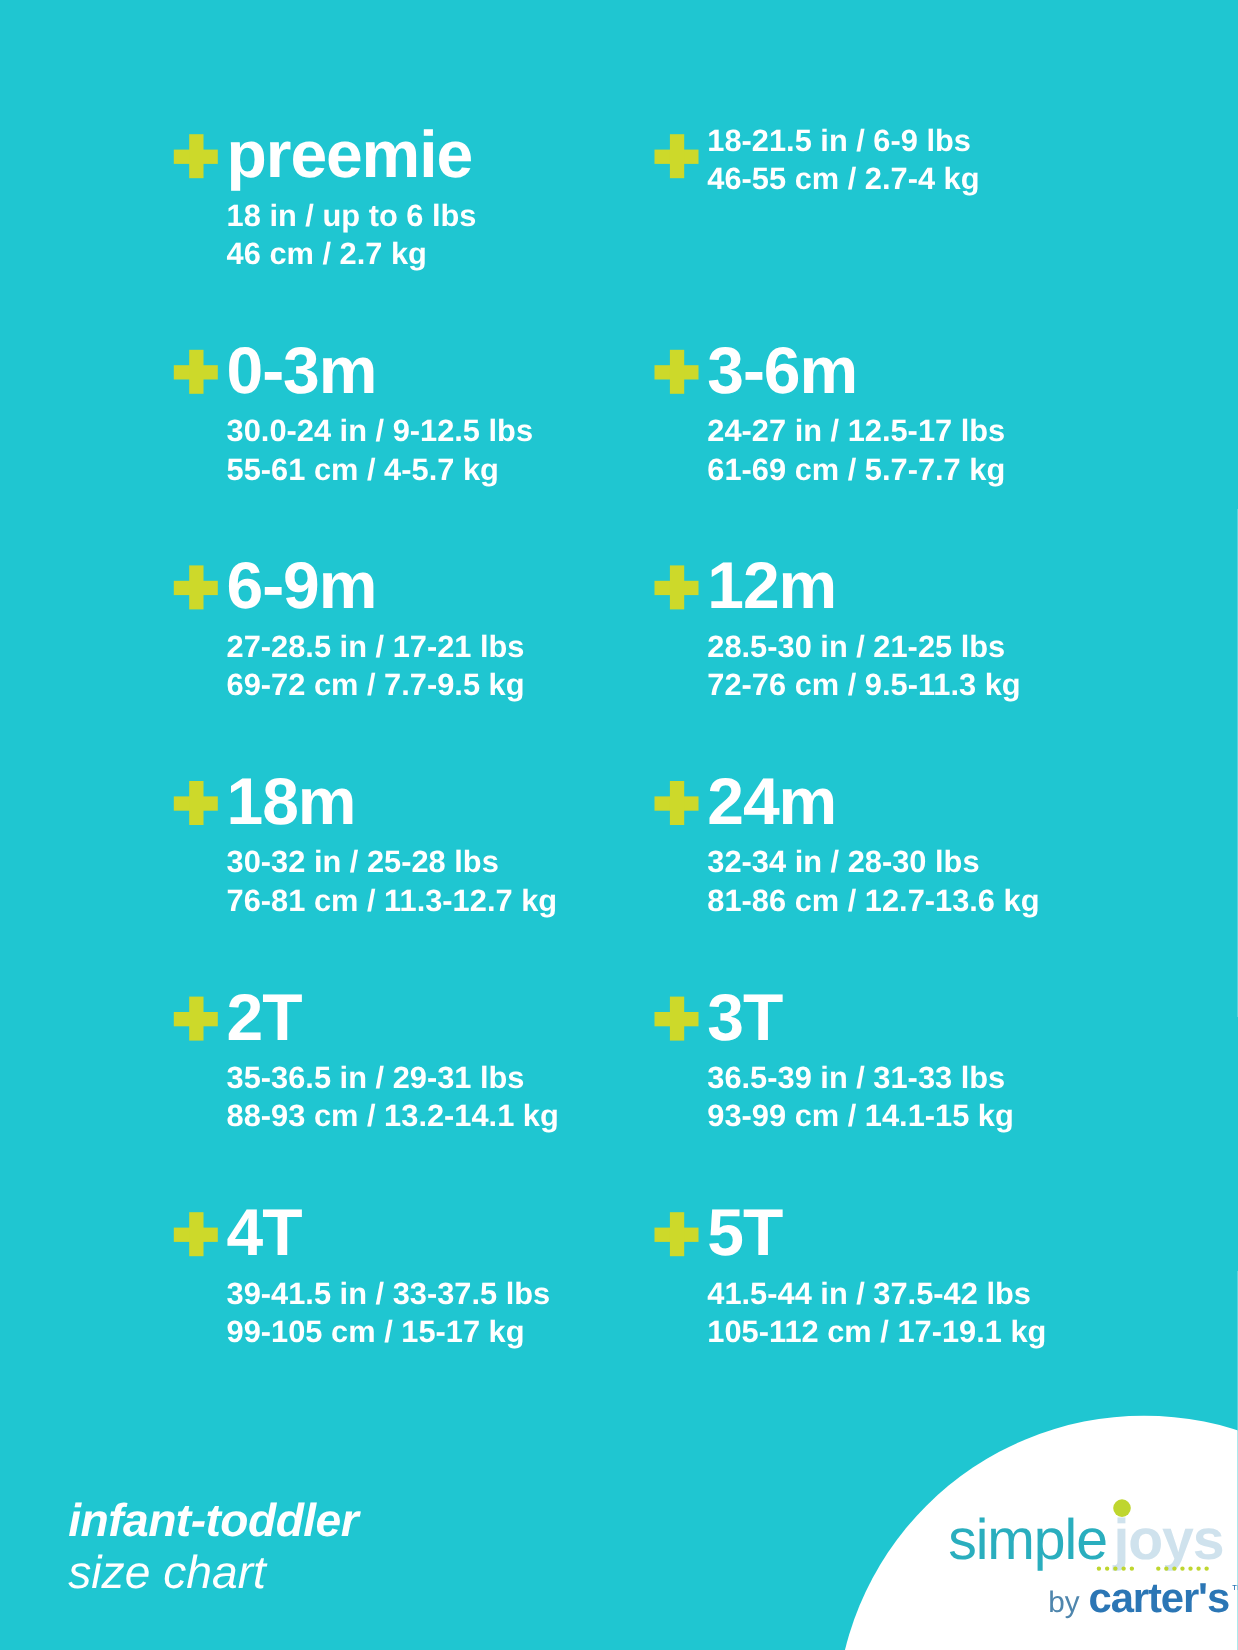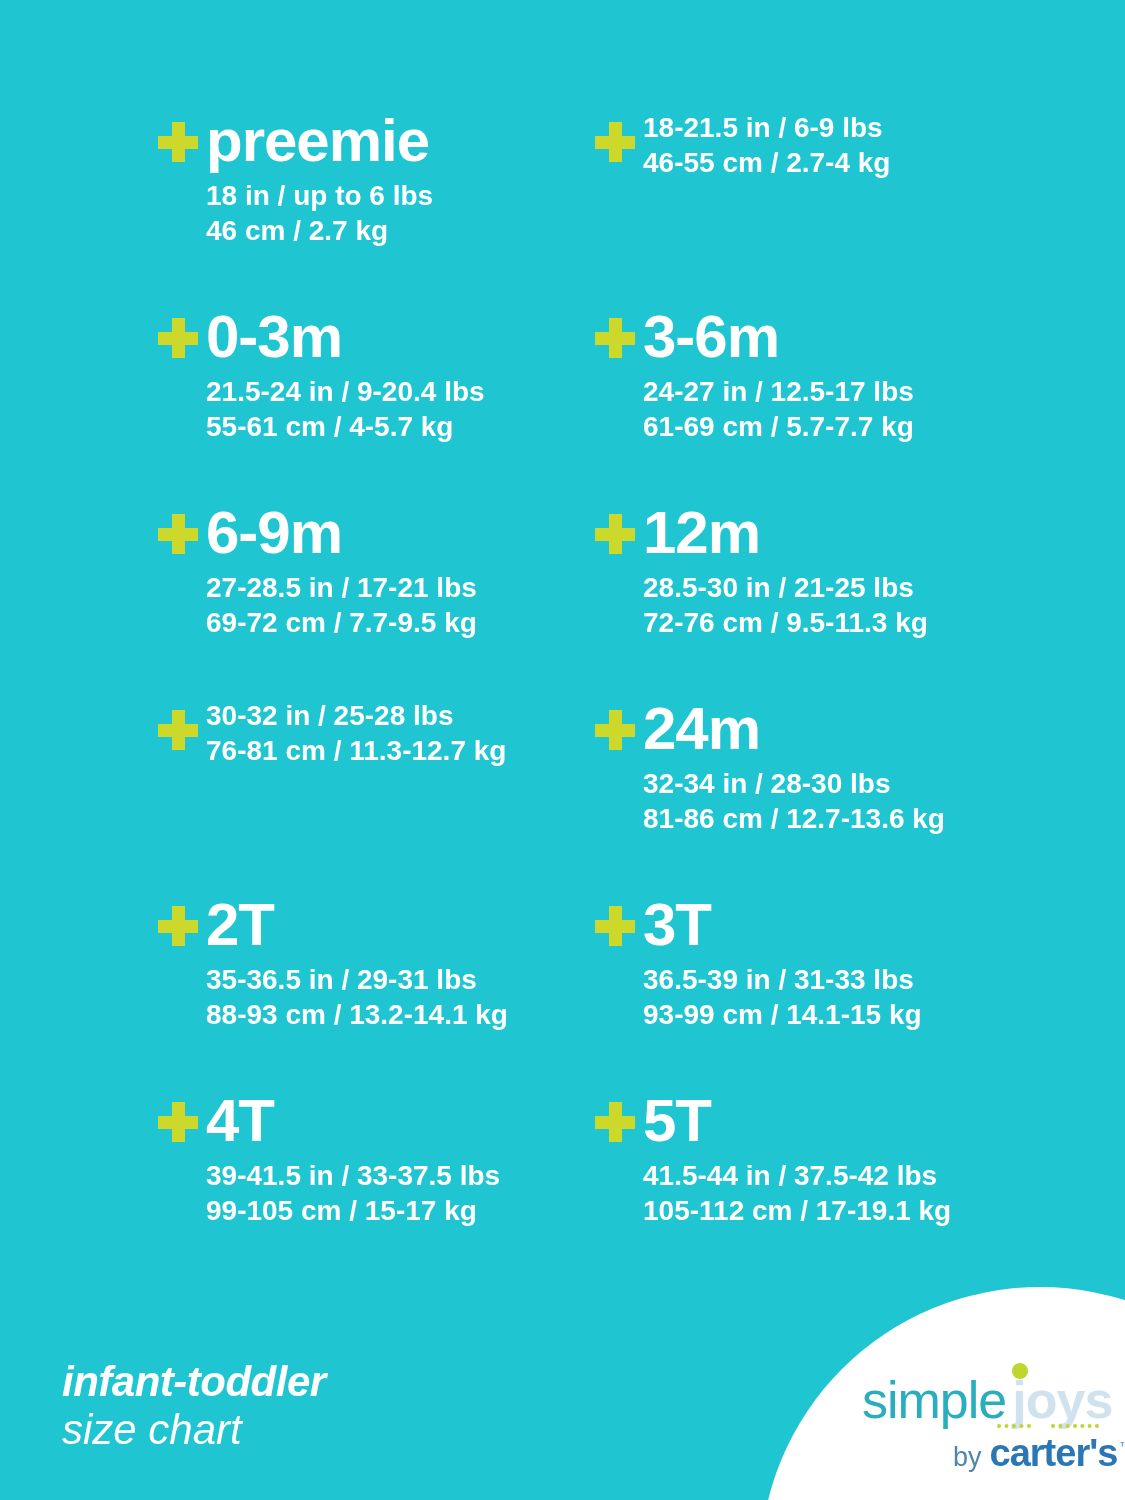--- a/index.html
+++ b/index.html
@@ -132,21 +132,21 @@
       <div class="cell-text">
         <div class="size-line">18-21.5 in / 6-9 lbs</div>
         <div class="size-line">46-55 cm / 2.7-4 kg</div>
       </div>
     </div>
 
     <div class="cell">
       <span class="plus"></span>
       <div class="cell-text">
         <div class="size-label">0-3m</div>
-        <div class="size-line">21.5-24 in / 9-20.4 lbs</div>
+        <div class="size-line">30.0-24 in / 9-12.5 lbs</div>
         <div class="size-line">55-61 cm / 4-5.7 kg</div>
       </div>
     </div>
 
     <div class="cell">
       <span class="plus"></span>
       <div class="cell-text">
         <div class="size-label">3-6m</div>
         <div class="size-line">24-27 in / 12.5-17 lbs</div>
         <div class="size-line">61-69 cm / 5.7-7.7 kg</div>
@@ -167,20 +167,21 @@
       <div class="cell-text">
         <div class="size-label">12m</div>
         <div class="size-line">28.5-30 in / 21-25 lbs</div>
         <div class="size-line">72-76 cm / 9.5-11.3 kg</div>
       </div>
     </div>
 
     <div class="cell">
       <span class="plus"></span>
       <div class="cell-text">
+        <div class="size-label">18m</div>
         <div class="size-line">30-32 in / 25-28 lbs</div>
         <div class="size-line">76-81 cm / 11.3-12.7 kg</div>
       </div>
     </div>
 
     <div class="cell">
       <span class="plus"></span>
       <div class="cell-text">
         <div class="size-label">24m</div>
         <div class="size-line">32-34 in / 28-30 lbs</div>

